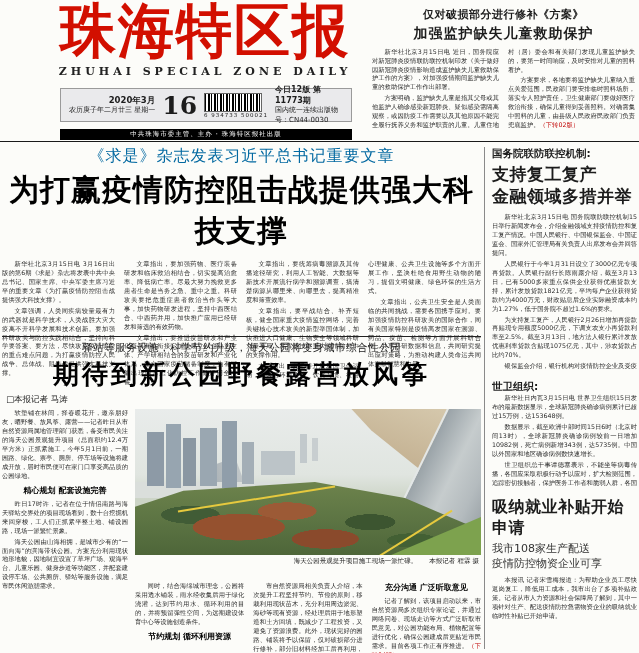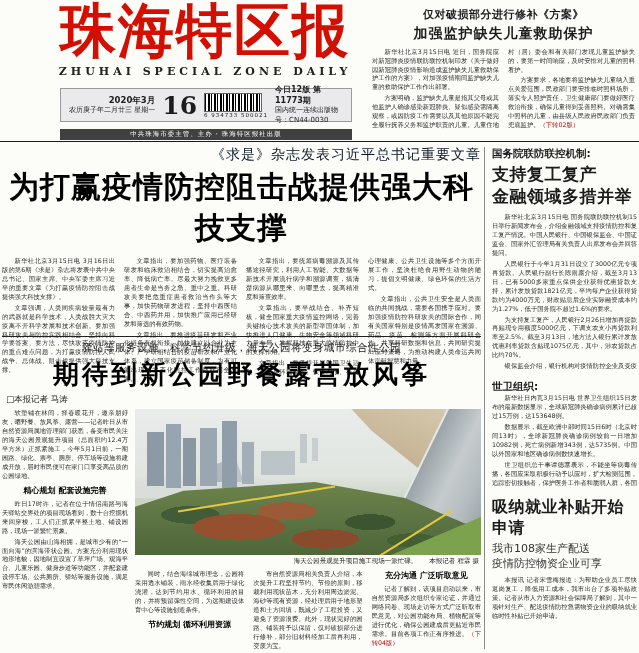--- a/index.html
+++ b/index.html
@@ -20,36 +20,36 @@
   .db-left{text-align:right;line-height:1.25;flex:0 0 auto;margin-left:2px;}
   .db-month{font-size:8.5px;font-weight:bold;}
   .db-lunar{font-size:7px;}
   .db-day{font-size:25px;font-weight:bold;font-family:"DejaVu Serif","Liberation Serif",serif;line-height:1;}
   .barcode-wrap{flex:0 0 auto;text-align:center;}
   .barcode{width:56px;height:17px;background:repeating-linear-gradient(90deg,#000 0 1px,#fff 1px 3px,#000 3px 5px,#fff 5px 6px);border:1px solid #666;}
   .barcode-num{font-size:5.5px;letter-spacing:1px;}
   .db-right{line-height:1.4;flex:1;}
   .db-issue{font-size:8px;font-weight:bold;}
   .db-cn{font-size:7px;}
-  .pubbar{position:absolute;left:60px;top:129px;width:292px;height:11px;background:#404040;
+  .pubbar{position:absolute;left:60px;top:129px;width:292px;height:11px;background:#000000;
           color:#fff;font-size:6.5px;text-align:center;line-height:11px;letter-spacing:1px;}
 
   
   .tr-article{position:absolute;left:372px;top:7px;width:263px;}
   .tr-kicker{font-size:11px;font-weight:bold;text-align:center;letter-spacing:0.5px;}
   .tr-headline{font-size:14px;font-weight:900;text-align:center;letter-spacing:1px;margin:3px 0 5px;}
   .tr-body{column-count:2;column-gap:9px;font-size:6.3px;line-height:1.4;text-align:justify;
            height:86px;overflow:hidden;color:#2b2b2b;}
 
   .rule-h{position:absolute;left:0;top:141px;width:639px;height:1px;background:#1a1a1a;}
   .rule-v{position:absolute;left:484px;top:147px;width:1px;height:502px;background:#8a8a8a;}
 
   
   .main-article{position:absolute;left:2px;top:146px;width:479px;}
-  .m-kicker{font-size:14px;text-align:right;letter-spacing:1px;color:#0f172a;}
+  .m-kicker{font-size:16px;text-align:center;letter-spacing:1px;color:#0369a1;}
   .m-headline{font-family:"DejaVu Serif","Liberation Serif",serif;font-weight:bold;font-size:30px;
               text-align:center;letter-spacing:1px;margin:3px 0 8px;color:#000;}
   .m-body{column-count:4;column-gap:9px;font-size:6.3px;line-height:1.42;text-align:justify;
           height:132px;overflow:hidden;color:#2b2b2b;}
 
   
   .sidebar{position:absolute;left:492px;top:147px;width:145px;}
   .sb-kicker{font-size:10.5px;font-weight:bold;}
   .sb-headline{font-size:17px;font-weight:900;line-height:1.3;letter-spacing:0.5px;margin:2px 0 6px;}
   .sb-body{font-size:6.3px;line-height:1.42;text-align:justify;overflow:hidden;color:#2b2b2b;}
@@ -65,21 +65,21 @@
   .feature{position:absolute;left:2px;top:336px;width:479px;}
   .f-toprule{height:1px;background:#222;margin:0 0 4px 0;}
   .f-kicker{font-size:10.5px;text-align:center;letter-spacing:0.5px;}
   .f-headline{font-family:"DejaVu Serif","Liberation Serif",serif;font-weight:bold;font-size:26px;
               text-align:center;letter-spacing:3px;margin:2px 0 2px;color:#000;}
   .f-byline{font-size:8.5px;margin:0 0 3px 4px;}
   .f-content{display:flex;gap:7px;}
   .f-left{flex:0 0 126px;font-size:6.3px;line-height:1.42;text-align:justify;height:254px;overflow:hidden;color:#2b2b2b;}
   .subhead{font-size:8px;font-weight:bold;text-align:center;margin:4px 0;text-indent:0;color:#000;}
   .f-right{flex:1;min-width:0;}
-  .caption-row{display:flex;justify-content:flex-end;gap:12px;font-size:6.5px;margin:2px 2px 4px 0;color:#222;}
+  .caption-row{display:flex;justify-content:flex-end;gap:12px;font-size:6.5px;margin:2px 2px 16px 0;color:#222;}
   .caption-row span{text-indent:0;}
   .f-bottom{column-count:3;column-gap:9px;font-size:6.3px;line-height:1.42;text-align:justify;
             height:88px;overflow:hidden;color:#2b2b2b;}
 
   
   .photo{position:relative;width:100%;height:146px;overflow:hidden;background:linear-gradient(180deg,#e9eceb 0%,#e0e5e0 45%,#ccd4c6 62%);}
   .ph-sea{position:absolute;right:0;top:0;width:48%;height:74%;
           background:linear-gradient(200deg,#d8ccb1 0%,#c0ac8c 60%,#b49f7f 100%);
           clip-path:polygon(22% 0,100% 0,100% 100%,60% 52%,34% 20%);}
   .ph-beach{position:absolute;right:4%;top:16%;width:3%;height:52%;background:#e9dfc2;transform:rotate(24deg);border-radius:40%;}

